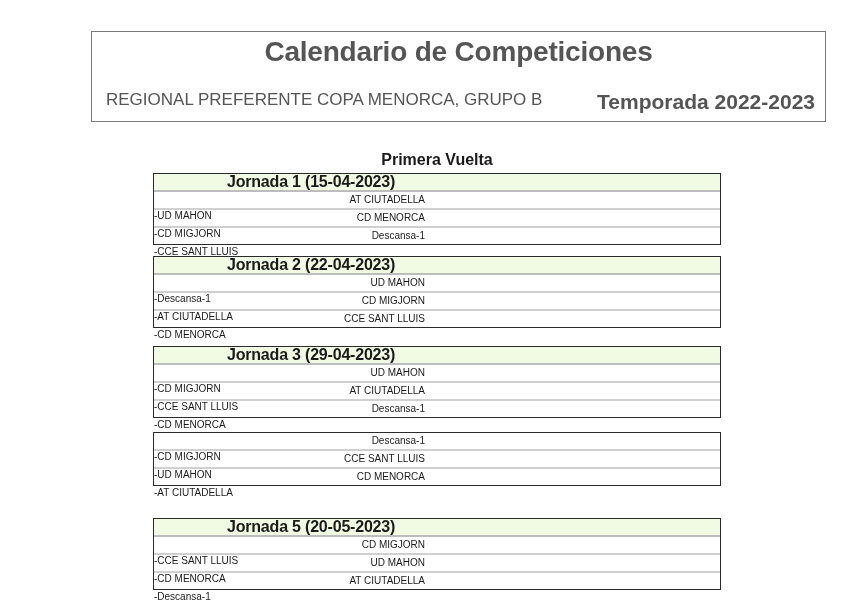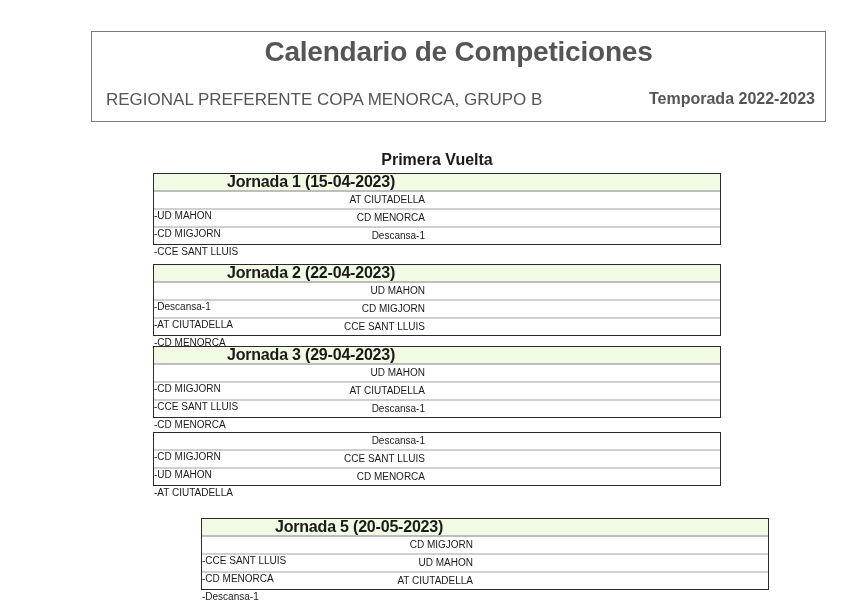--- a/index.html
+++ b/index.html
@@ -12,21 +12,21 @@
     border: 1px solid #7a7a7a; box-sizing: content-box; margin-left: 36px;
   }
   .doc-title {
     position: absolute; left: 0; right: 0; top: 4px; text-align: center;
     font-size: 28px; font-weight: bold; color: #555555; letter-spacing: -0.2px;
   }
   .competition {
     position: absolute; left: 14px; top: 58px; font-size: 17px; font-weight: normal; color: #555555;
   }
   .season {
-    position: absolute; right: 10px; top: 58px; font-size: 16px; font-weight: bold; color: #555555;
+    position: absolute; right: 10px; top: 58px; font-size: 21px; font-weight: bold; color: #555555;
   }
   .section-title {
     position: absolute; left: 153px; width: 568px; top: 151px; text-align: center;
     font-size: 16px; font-weight: bold; color: #1a1a1a;
   }
   .round {
     position: absolute; left: 153px; width: 566px;
     border: 1.5px solid #2a2a2a; box-sizing: content-box;
   }
   .round-header {
@@ -61,21 +61,21 @@
   <div class="match">
       <span class="home">CD MENORCA</span>
       <span class="away">-CD MIGJORN</span>
     </div>
   <div class="match">
       <span class="home">Descansa-1</span>
       <span class="away">-CCE SANT LLUIS</span>
     </div>
 </div>
 
-<div class="round" style="top:264px;">
+<div class="round" style="top:256px;">
   <div class="round-header">Jornada 2 (22-04-2023)</div>
   <div class="match">
       <span class="home">UD MAHON</span>
       <span class="away">-Descansa-1</span>
     </div>
   <div class="match">
       <span class="home">CD MIGJORN</span>
       <span class="away">-AT CIUTADELLA</span>
     </div>
   <div class="match">
@@ -108,21 +108,21 @@
   <div class="match">
       <span class="home">CCE SANT LLUIS</span>
       <span class="away">-UD MAHON</span>
     </div>
   <div class="match">
       <span class="home">CD MENORCA</span>
       <span class="away">-AT CIUTADELLA</span>
     </div>
 </div>
 
-<div class="round" style="top:518px;margin-left:48px;">
+<div class="round" style="top:518px;">
   <div class="round-header">Jornada 5 (20-05-2023)</div>
   <div class="match">
       <span class="home">CD MIGJORN</span>
       <span class="away">-CCE SANT LLUIS</span>
     </div>
   <div class="match">
       <span class="home">UD MAHON</span>
       <span class="away">-CD MENORCA</span>
     </div>
   <div class="match">

